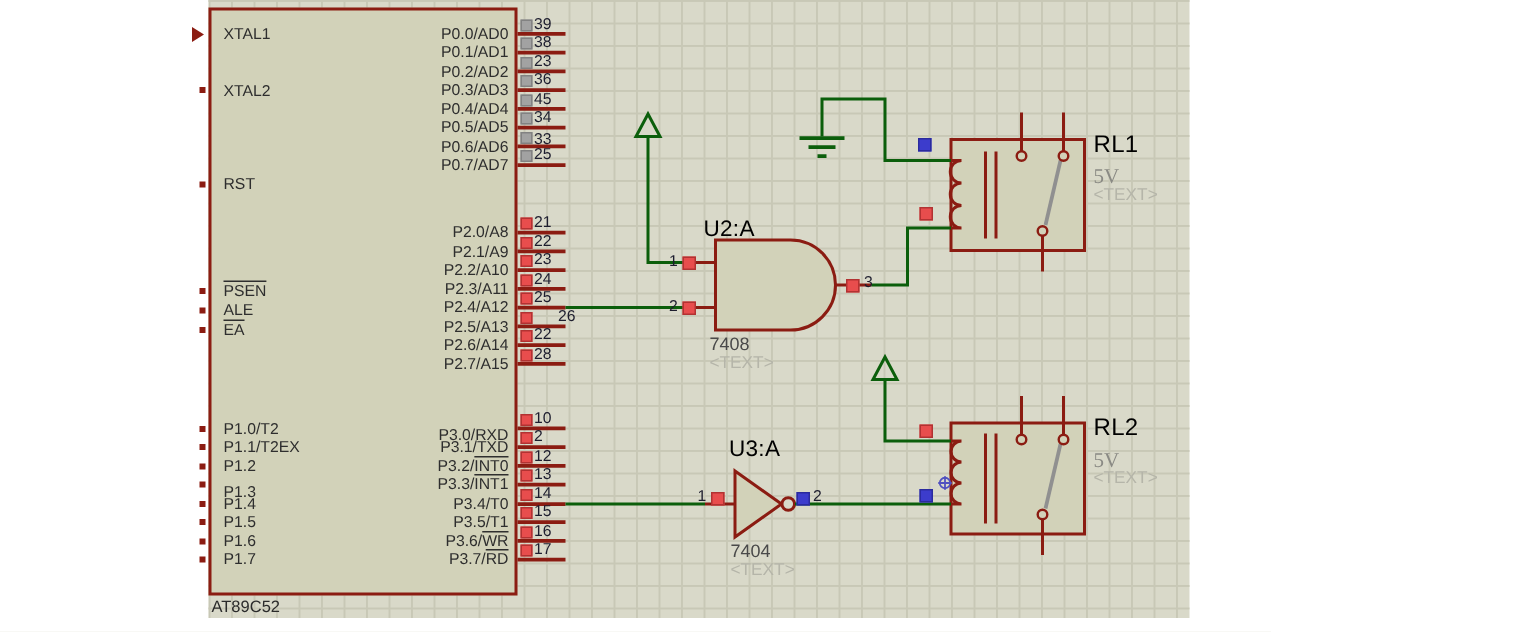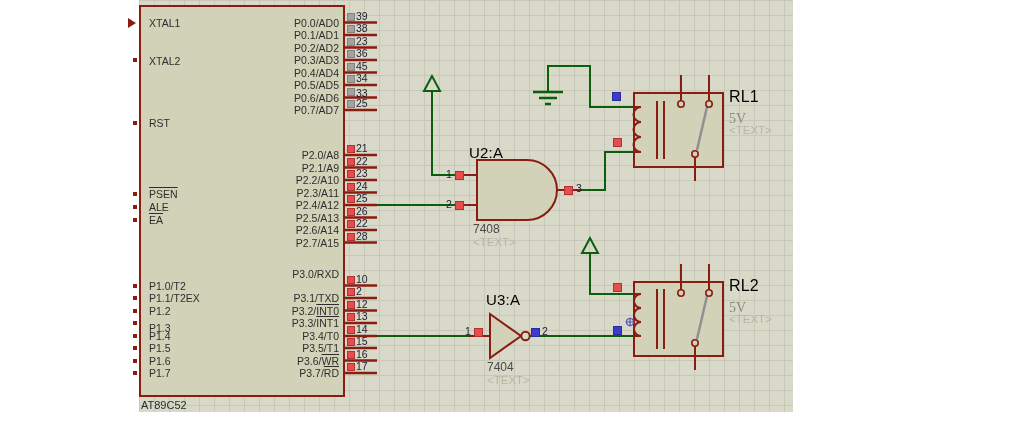--- a/index.html
+++ b/index.html
@@ -150,21 +150,21 @@
   <div class="rname" style="top:91.5px"><span>P0.6/AD6</span><span class="ovl"></span></div>
   <div class="rname" style="top:104px"><span>P0.7/AD7</span><span class="ovl"></span></div>
   <div class="rname" style="top:149px"><span>P2.0/A8</span><span class="ovl"></span></div>
   <div class="rname" style="top:161.5px"><span>P2.1/A9</span><span class="ovl"></span></div>
   <div class="rname" style="top:174px"><span>P2.2/A10</span><span class="ovl"></span></div>
   <div class="rname" style="top:186.5px"><span>P2.3/A11</span><span class="ovl"></span></div>
   <div class="rname" style="top:199px"><span>P2.4/A12</span><span class="ovl"></span></div>
   <div class="rname" style="top:211.5px"><span>P2.5/A13</span><span class="ovl"></span></div>
   <div class="rname" style="top:224px"><span>P2.6/A14</span><span class="ovl"></span></div>
   <div class="rname" style="top:236.5px"><span>P2.7/A15</span><span class="ovl"></span></div>
-  <div class="rname" style="top:268px"><span>P3.0/RXD</span><span class="ovl"></span></div>
+  <div class="rname" style="top:284px"><span>P3.0/RXD</span><span class="ovl"></span></div>
   <div class="rname" style="top:292px"><span>P3.1/TXD</span><span class="ovl"></span></div>
   <div class="rname" style="top:304.5px"><span>P3.2/</span><span class="ovl">INT0</span></div>
   <div class="rname" style="top:317px"><span>P3.3/</span><span class="ovl">INT1</span></div>
   <div class="rname" style="top:330px"><span>P3.4/T0</span><span class="ovl"></span></div>
   <div class="rname" style="top:342px"><span>P3.5/T1</span><span class="ovl"></span></div>
   <div class="rname" style="top:354.5px"><span>P3.6/</span><span class="ovl">WR</span></div>
   <div class="rname" style="top:367px"><span>P3.7/</span><span class="ovl">RD</span></div>
 
   <div class="rsq gray" style="left:347px;top:12.5px"></div>
   <div class="rnum" style="left:356px;top:10.5px">39</div>
@@ -187,21 +187,21 @@
   <div class="rnum" style="left:356px;top:143px">21</div>
   <div class="rsq red" style="left:347px;top:157.5px"></div>
   <div class="rnum" style="left:356px;top:155.5px">22</div>
   <div class="rsq red" style="left:347px;top:170px"></div>
   <div class="rnum" style="left:356px;top:168px">23</div>
   <div class="rsq red" style="left:347px;top:182.5px"></div>
   <div class="rnum" style="left:356px;top:180.5px">24</div>
   <div class="rsq red" style="left:347px;top:195px"></div>
   <div class="rnum" style="left:356px;top:193px">25</div>
   <div class="rsq red" style="left:347px;top:207.5px"></div>
-  <div class="rnum" style="left:356px;top:205.5px">26</div>
+  <div class="rnum" style="left:372px;top:205.5px">26</div>
   <div class="rsq red" style="left:347px;top:220px"></div>
   <div class="rnum" style="left:356px;top:218px">22</div>
   <div class="rsq red" style="left:347px;top:232.5px"></div>
   <div class="rnum" style="left:356px;top:230.5px">28</div>
 
   <div class="rsq red" style="left:347px;top:275.5px"></div>
   <div class="rnum" style="left:356px;top:273.5px">10</div>
   <div class="rsq red" style="left:347px;top:288px"></div>
   <div class="rnum" style="left:356px;top:286px">2</div>
   <div class="rsq red" style="left:347px;top:300.5px"></div>

